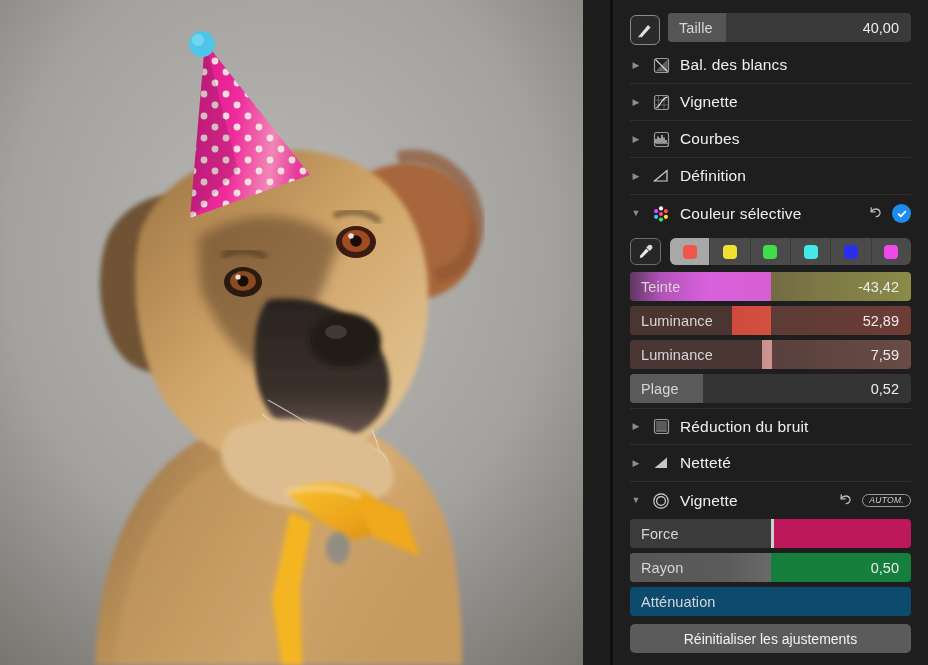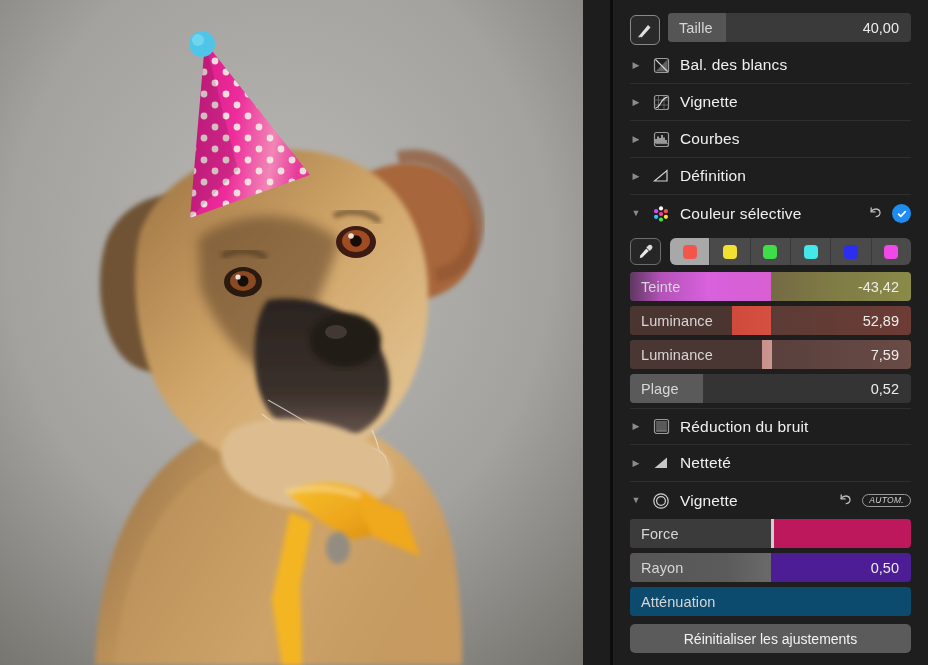--- a/index.html
+++ b/index.html
@@ -423,21 +423,21 @@
       </span>
     </div>
 
     <div class="slider" style="background:#be185d">
       <div class="fill" style="width:50%;background:#3b3b3b"></div>
       <div class="knob" style="left:50%"></div>
       <span class="lbl">Force</span>
       <span class="val"></span>
     </div>
 
-    <div class="slider" style="background:#4c1d95">
+    <div class="slider" style="background:#15803d">
       <div class="fill" style="width:50%;background:linear-gradient(90deg,#565656 0%,#5b5b5b 68%,#6a6a6a 100%)"></div>
       <span class="lbl">Rayon</span>
       <span class="val">0,50</span>
     </div>
 
     <div class="slider" style="background:#0c4a6e">
       <div class="fill" style="width:0%"></div>
       <span class="lbl">Atténuation</span>
       <span class="val"></span>
     </div>

